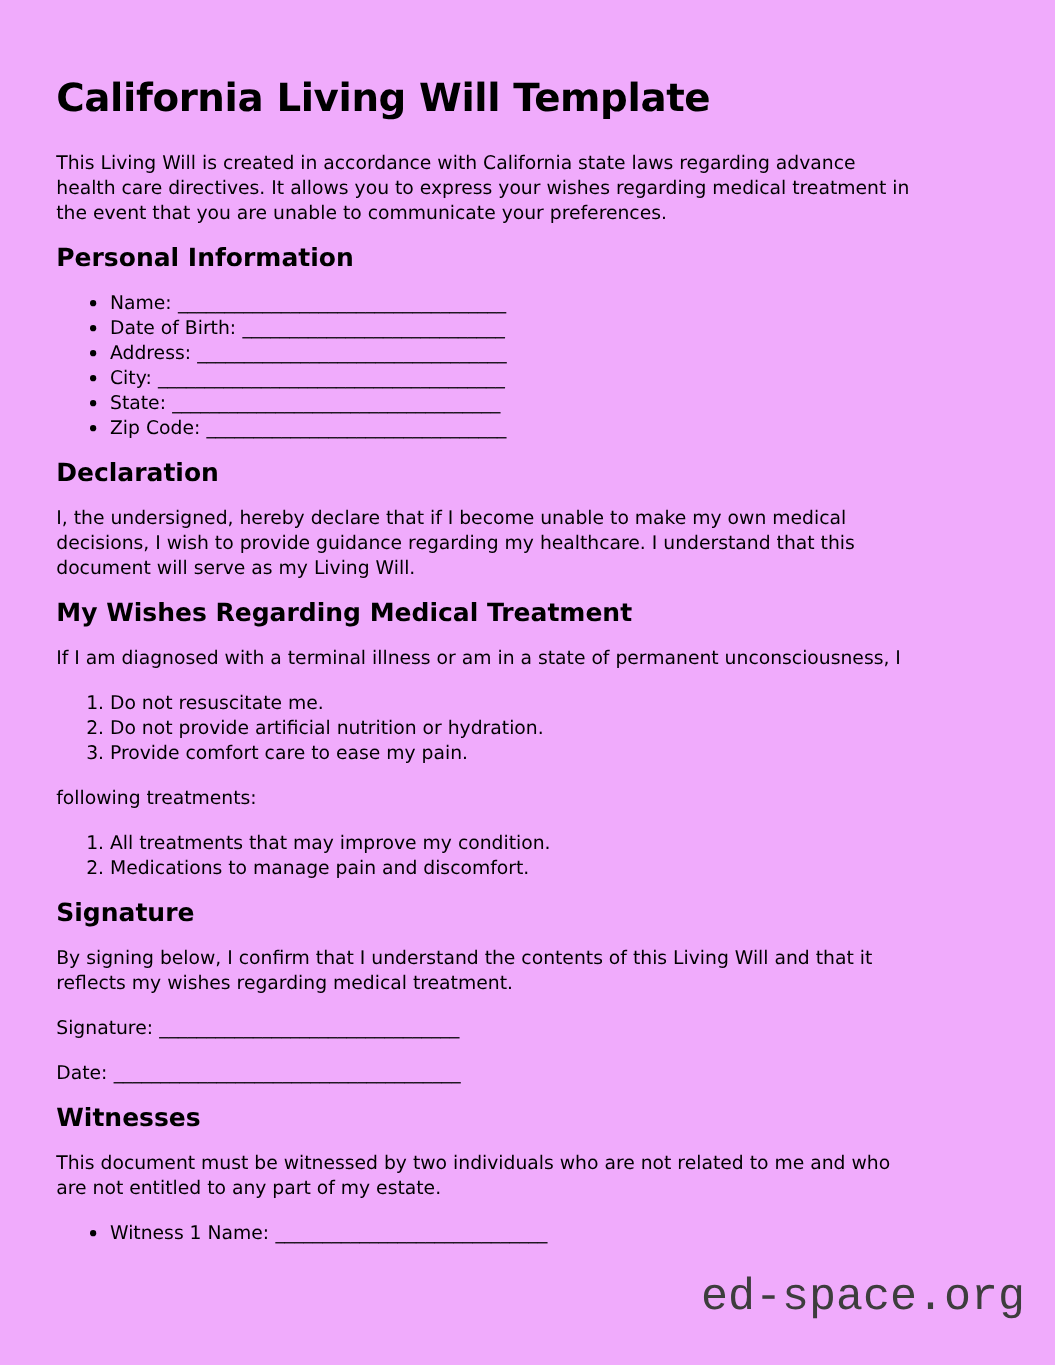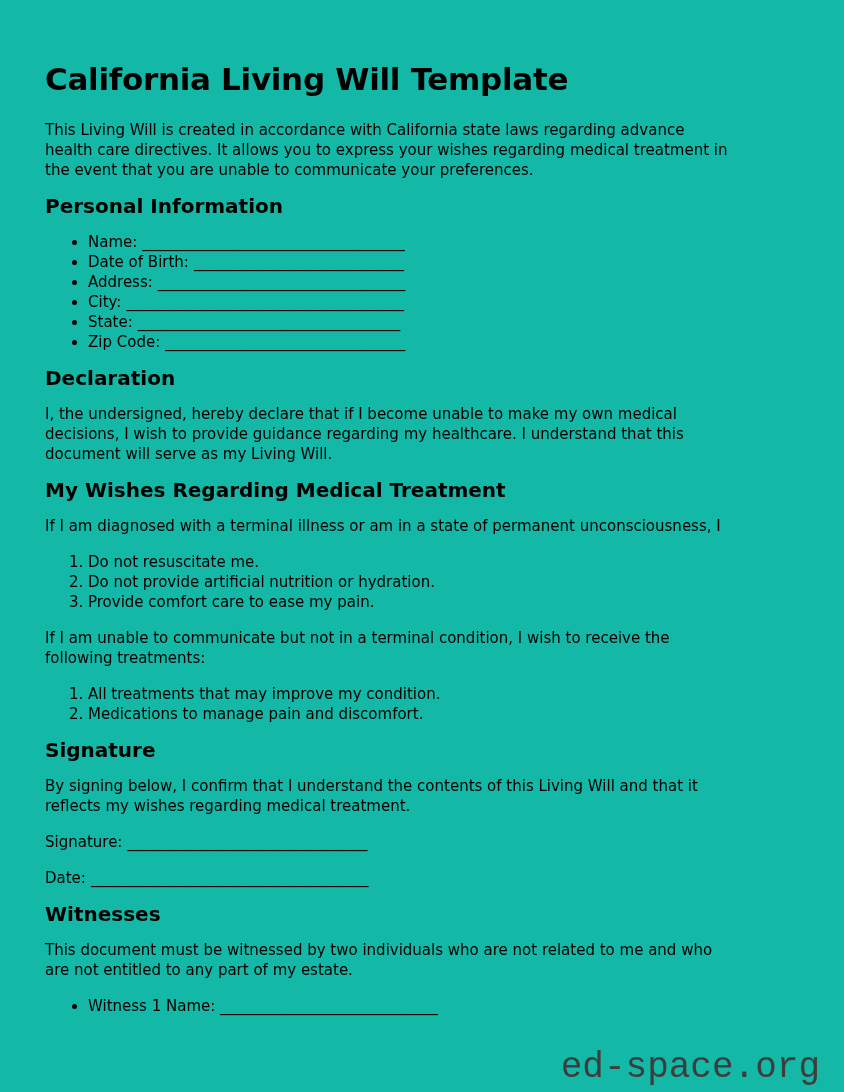--- a/index.html
+++ b/index.html
@@ -1,20 +1,20 @@
 <!DOCTYPE html>
 <html><head>
 <meta charset="utf-8">
 <style>
   html, body { margin: 0; padding: 0; background: #ffffff; }
   .page {
     position: relative;
     width: 844px;
     height: 1092px;
-    background: #14b8a6;
+    background: #f0abfc;
     overflow: hidden;
     color: #000000;
     font-family: "DejaVu Sans", "Liberation Sans", sans-serif;
     font-size: 15px;
     line-height: 20px;
   }
   .content {
     position: absolute;
     top: 60px;
     left: 45px;
@@ -39,21 +39,21 @@
     margin: 0 0 16px 0;
     padding-left: 43px;
   }
   ul.fields li, ol.choices li { line-height: 20px; }
   .field-label { margin-right: 5px; white-space: nowrap; margin-top: 44px; }
   .blank-line { white-space: nowrap; letter-spacing: 0; }
   .sig-row { margin: 0 0 16px 0; white-space: nowrap; }
   .watermark {
     position: absolute;
     right: 24px;
-    bottom: 4px;
+    bottom: 34px;
     font-family: "Liberation Mono", "DejaVu Sans Mono", monospace;
     font-size: 36px;
     line-height: 40px;
     color: #3d3d3d;
   }
 </style>
 </head>
 <body>
 
 <div class="page">
@@ -92,21 +92,20 @@
       <div class="tline">If I am diagnosed with a terminal illness or am in a state of permanent unconsciousness, I</div>
     </div>
 
     <ol class="choices">
       <li>Do not resuscitate me.</li>
       <li>Do not provide artificial nutrition or hydration.</li>
       <li>Provide comfort care to ease my pain.</li>
     </ol>
 
     <div class="para">
-      <div class="tline">If I am unable to communicate but not in a terminal condition, I wish to receive the</div>
       <div class="tline">following treatments:</div>
     </div>
 
     <ol class="choices">
       <li>All treatments that may improve my condition.</li>
       <li>Medications to manage pain and discomfort.</li>
     </ol>
 
     <h2 class="sec-heading">Signature</h2>
 

